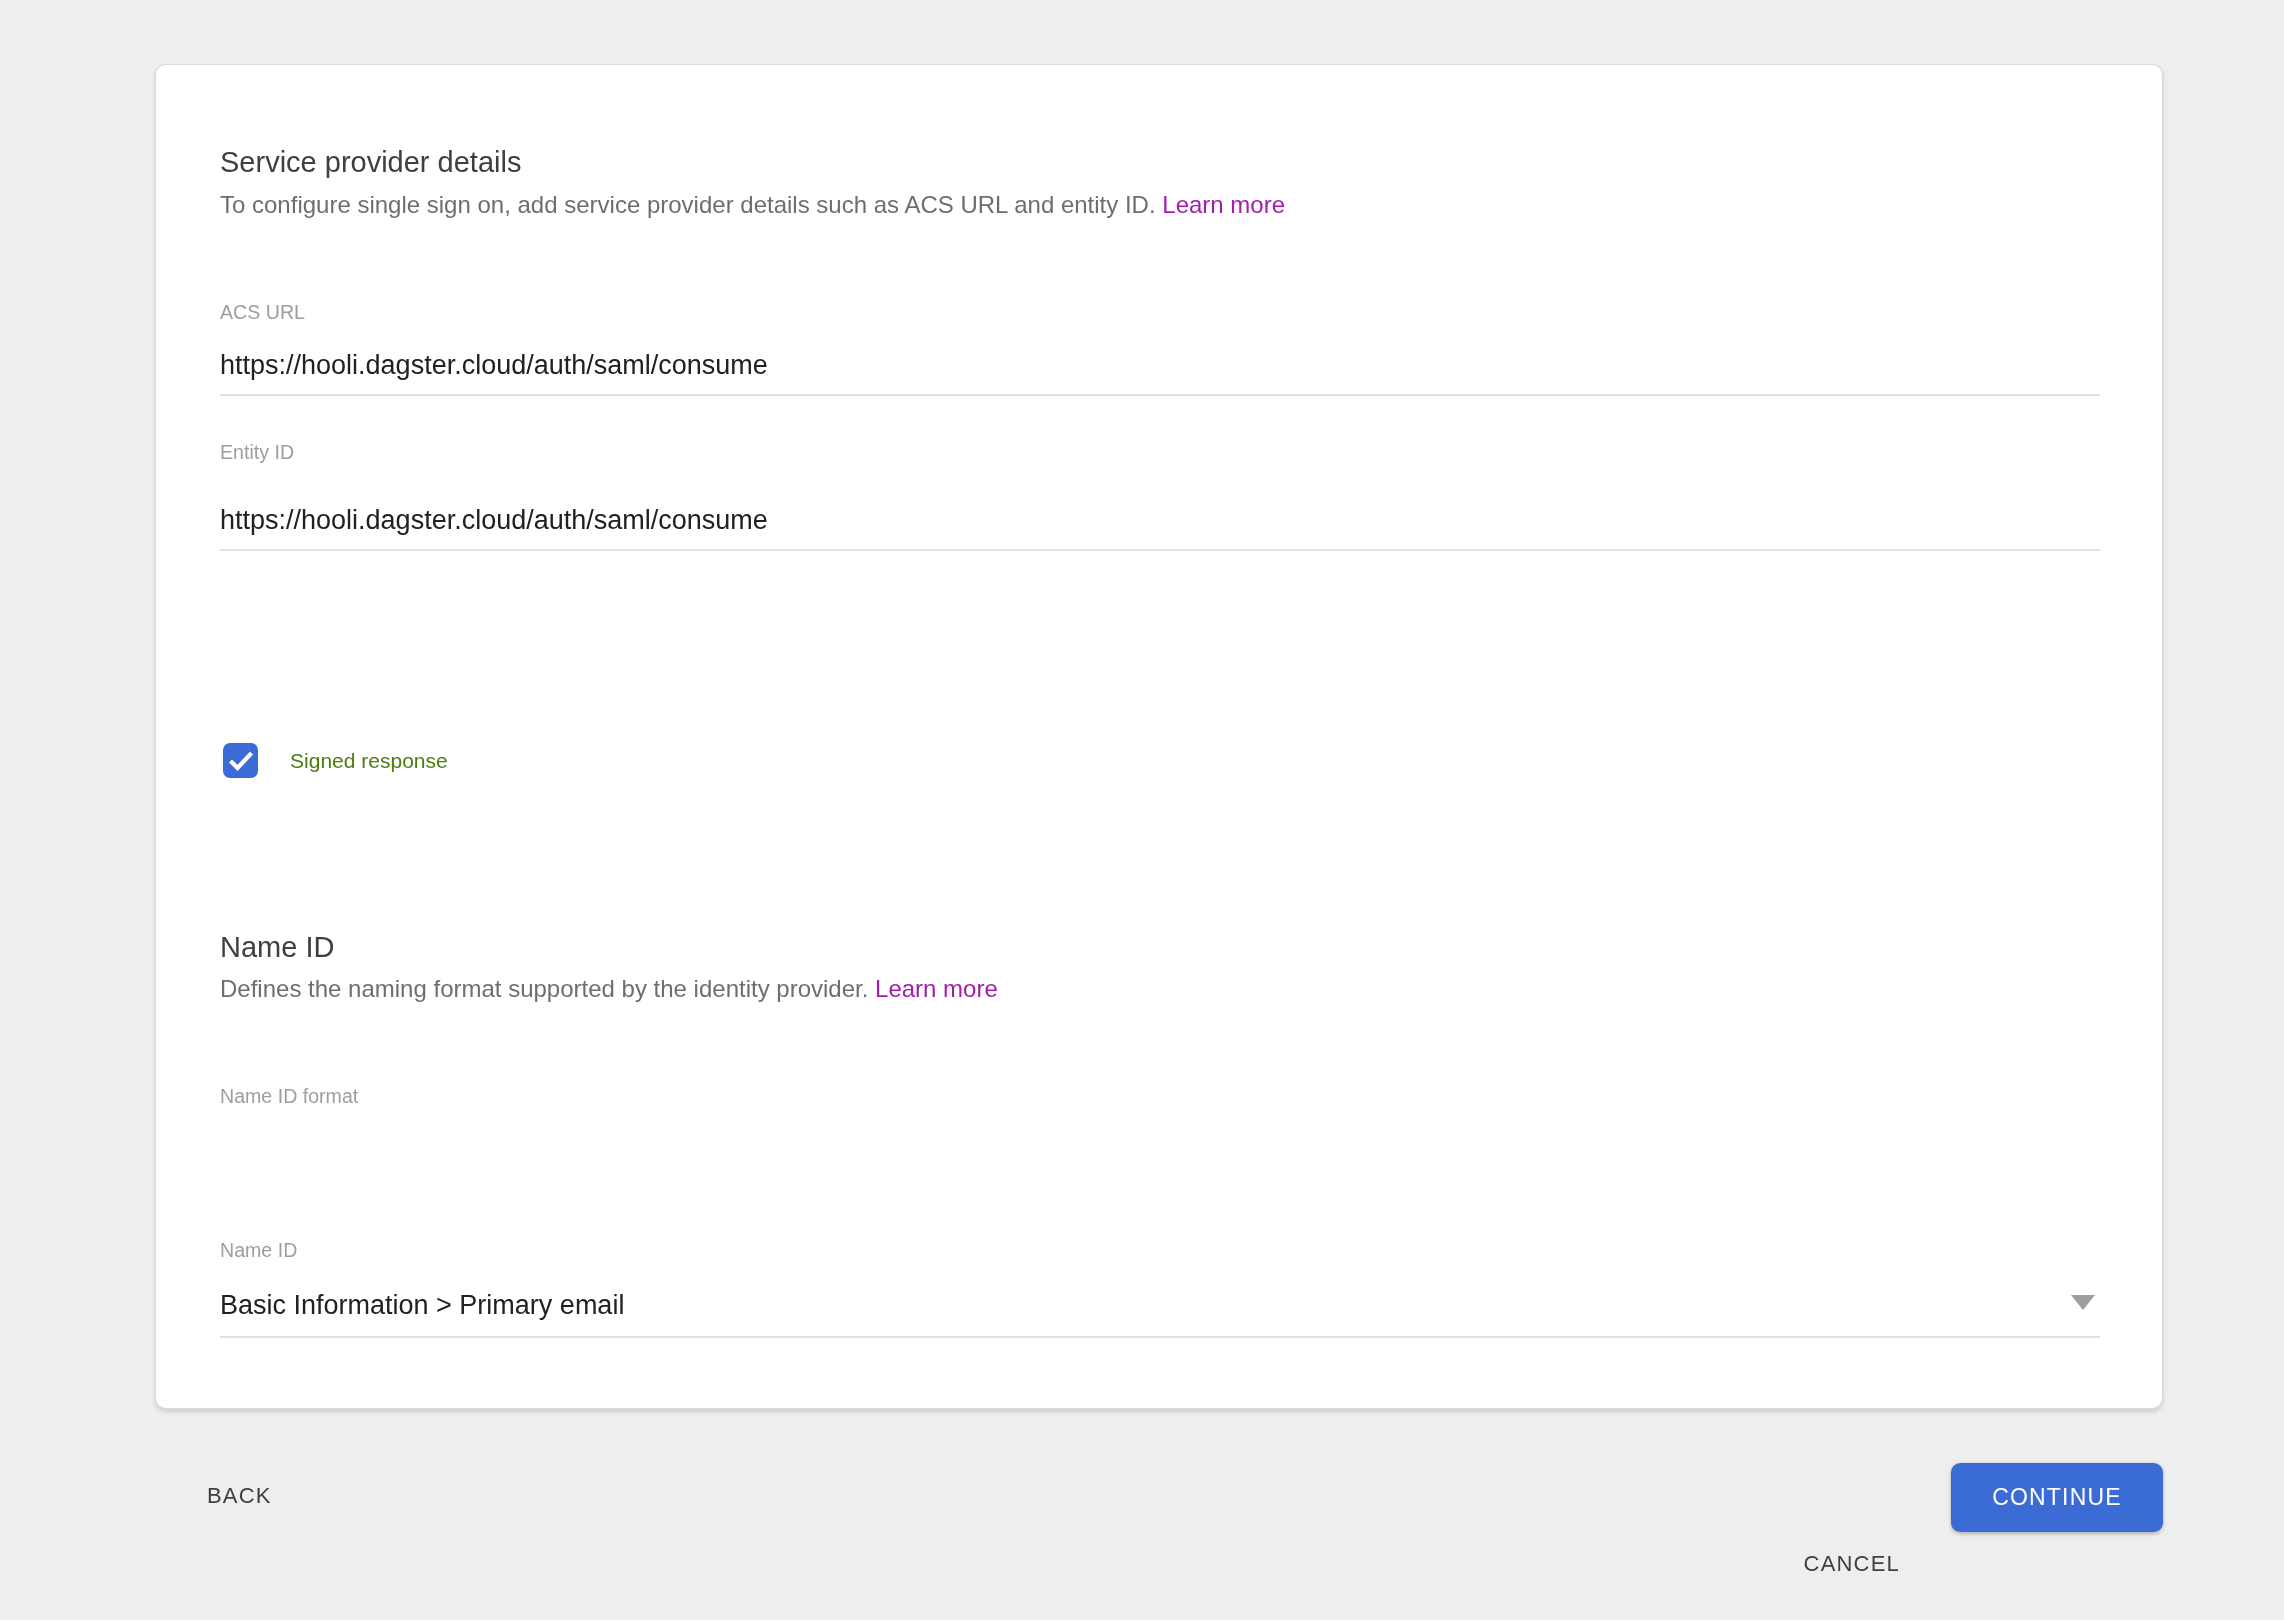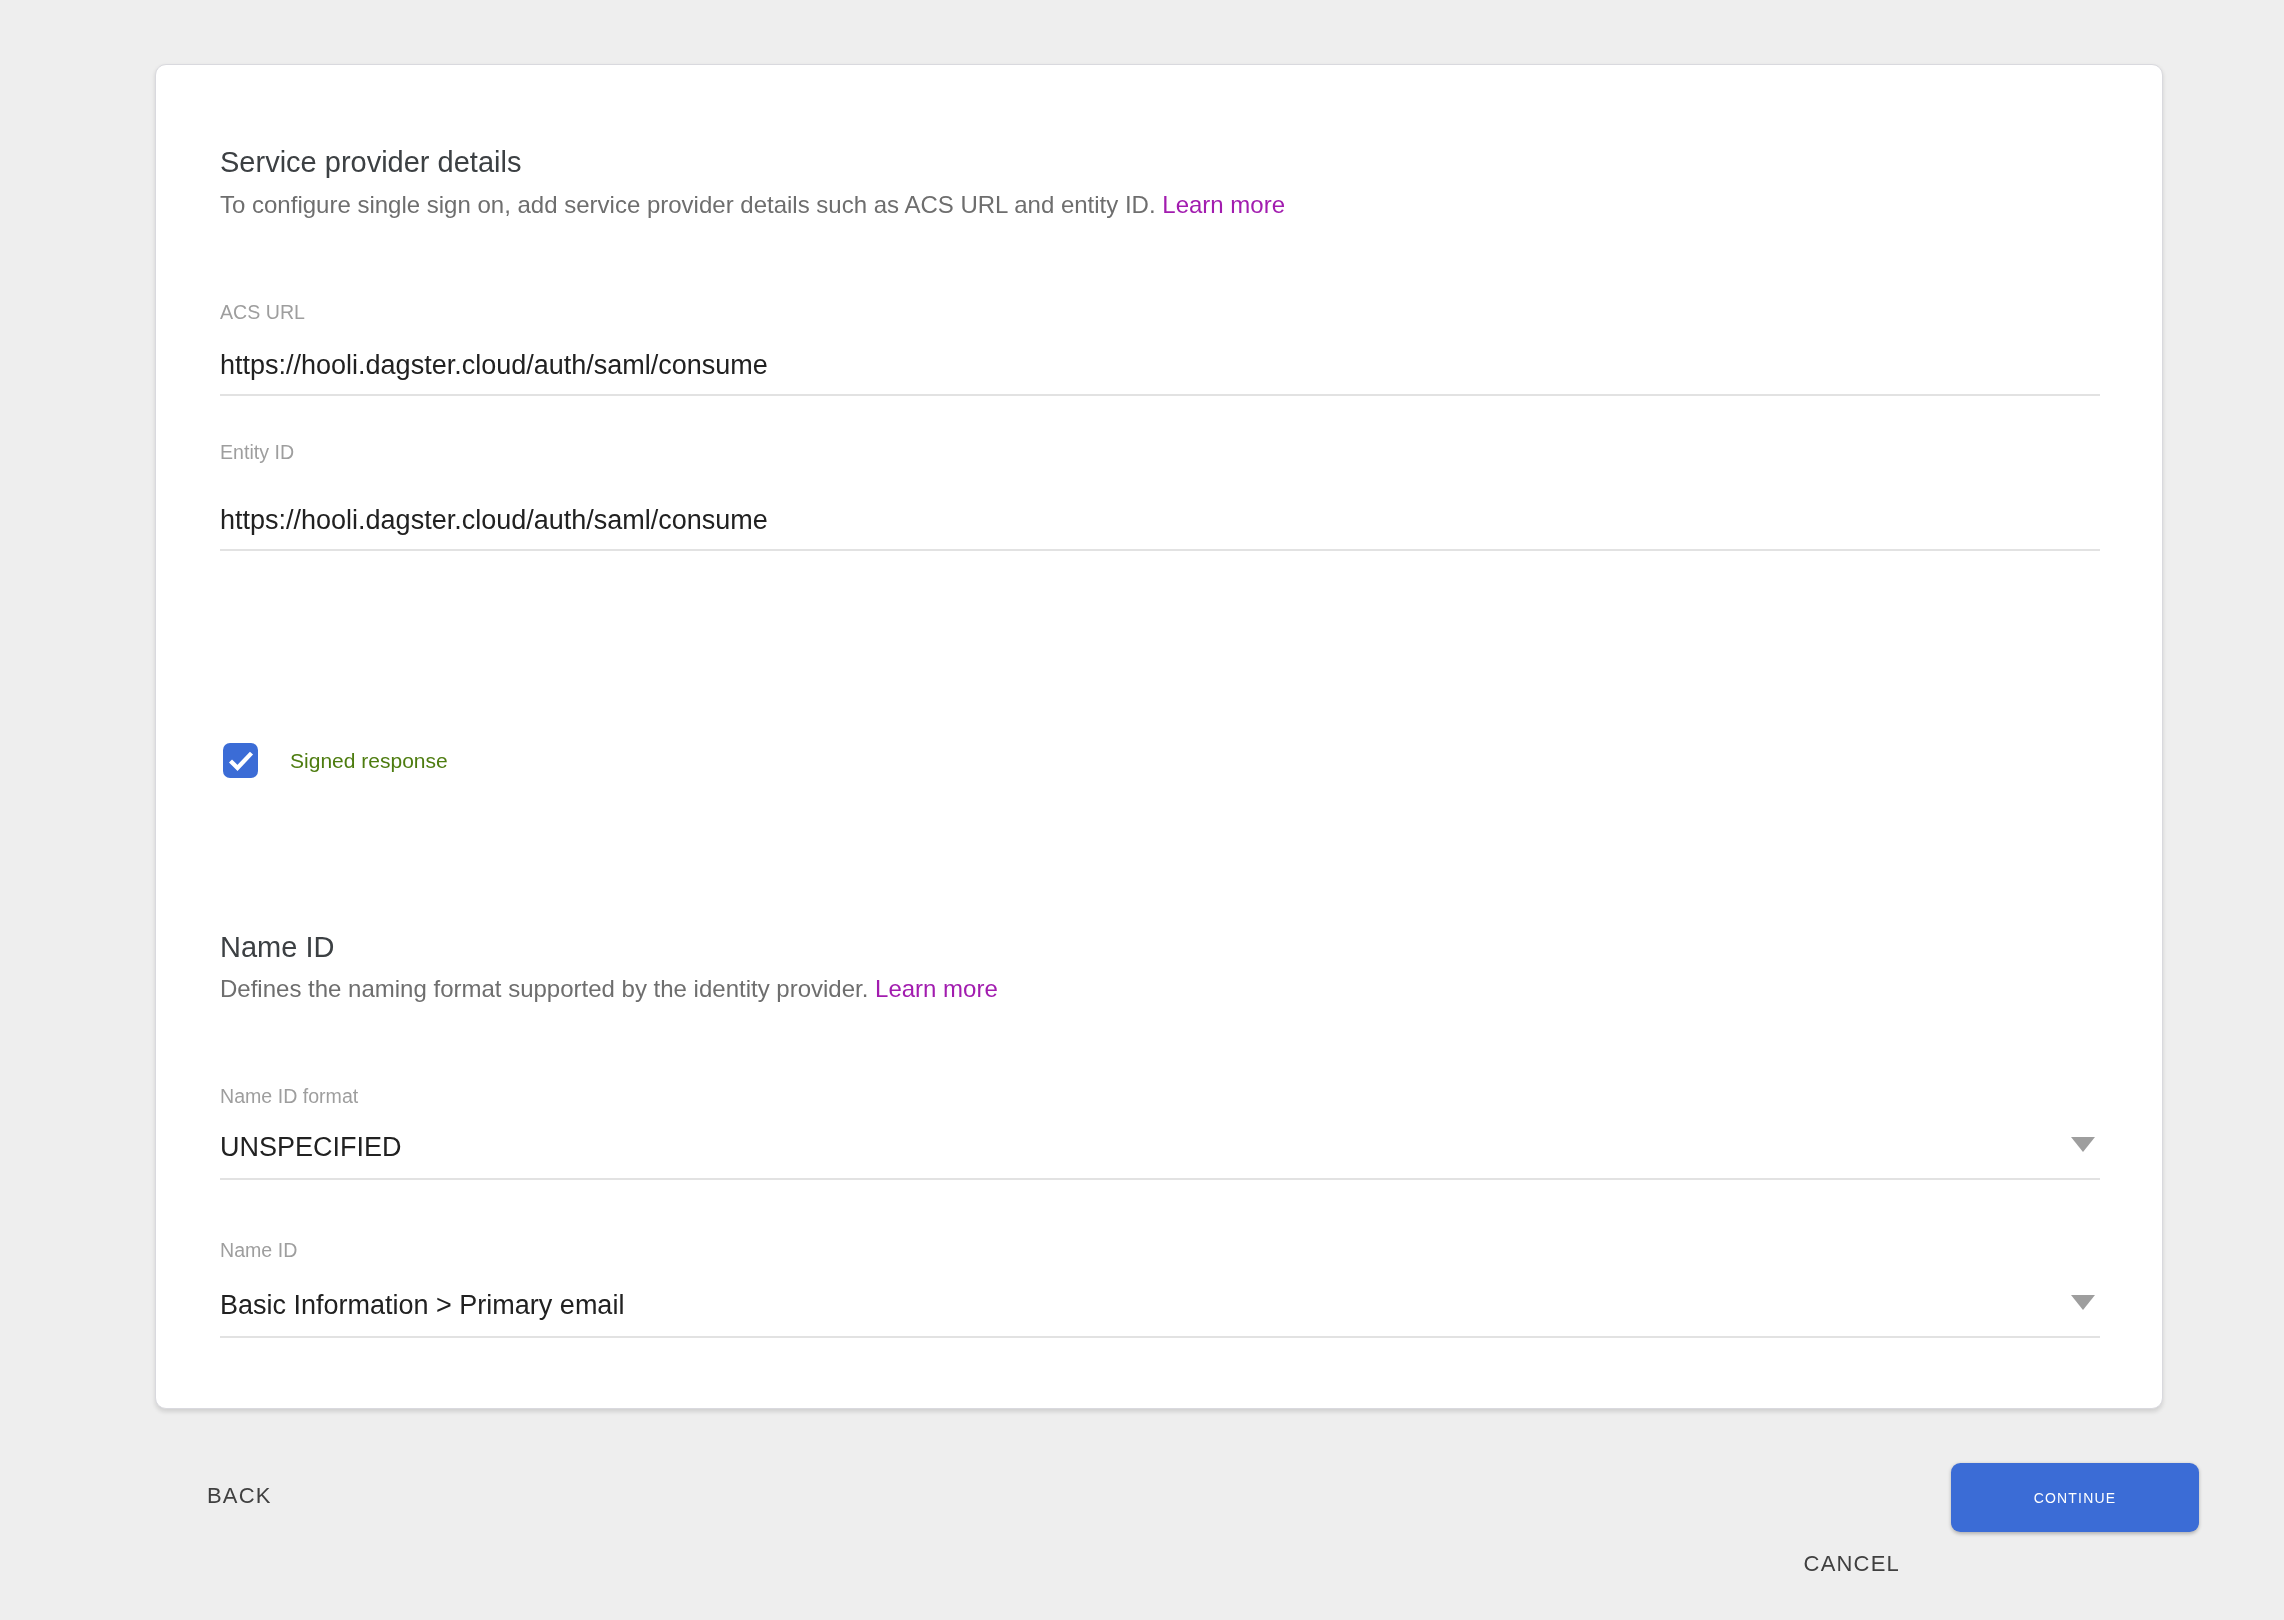--- a/index.html
+++ b/index.html
@@ -144,27 +144,27 @@
     padding: 0;
     font-family: "Liberation Sans", sans-serif;
     white-space: nowrap;
   }
   .btn-back { left: 207px; top: 1482px; }
   .btn-cancel { right: 384px; top: 1550px; }
   .btn-continue {
     position: absolute;
     left: 1951px;
     top: 1463px;
-    width: 248px;
+    width: 212px;
     height: 69px;
     background: #3b6cd6;
     border: none;
     border-radius: 9.4px;
     color: #ffffff;
-    font-size: 14px;
+    font-size: 23px;
     font-weight: 500;
     letter-spacing: 1.2px;
     font-family: "Liberation Sans", sans-serif;
     cursor: pointer;
     box-shadow: 0 1.6px 3.9px rgba(0,0,0,0.25);
   }
 </style>
 </head>
 <body>
 
@@ -193,24 +193,20 @@
           </span>
         </div>
         <span class="checkbox-label">Signed response</span>
       </div>
 
       <h2 class="section-title" style="top:842px;">Name ID</h2>
 
       <div class="section-desc" style="top:907px;"><span>Defines the naming format supported by the identity provider.</span> <a href="#">Learn more</a></div>
 
       <div class="field-label" style="top:1020px;">Name ID format</div>
-      <div class="select-field" style="top:1066px;">
-        <span class="select-value">UNSPECIFIED</span>
-        <span class="select-arrow"></span>
-      </div>
 
       <div class="field-label" style="top:1174px;">Name ID</div>
       <div class="select-field" style="top:1224px;">
         <span class="select-value">Basic Information &gt; Primary email</span>
         <span class="select-arrow"></span>
       </div>
 
     </div>
   </div>
 

